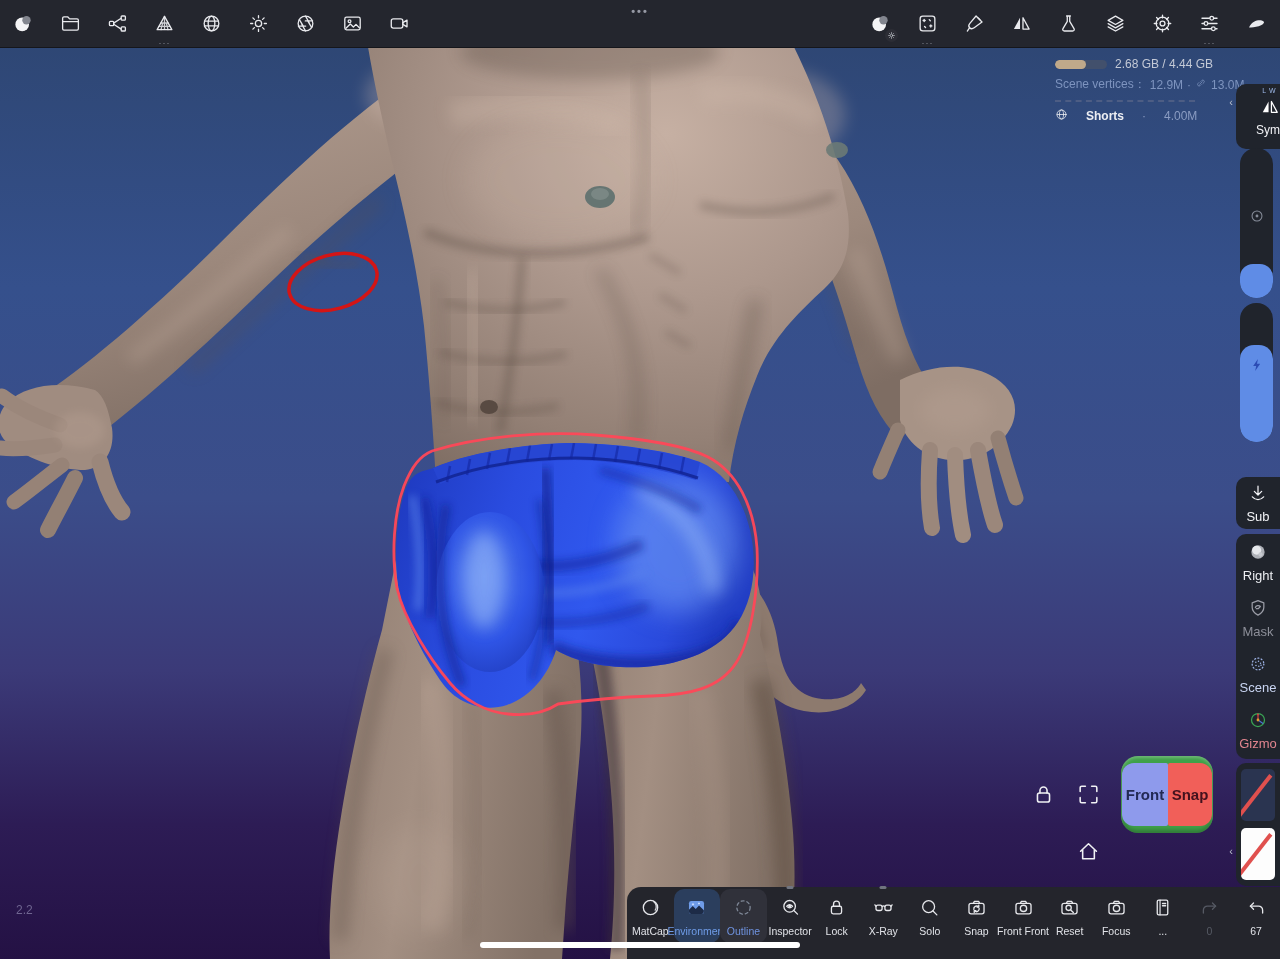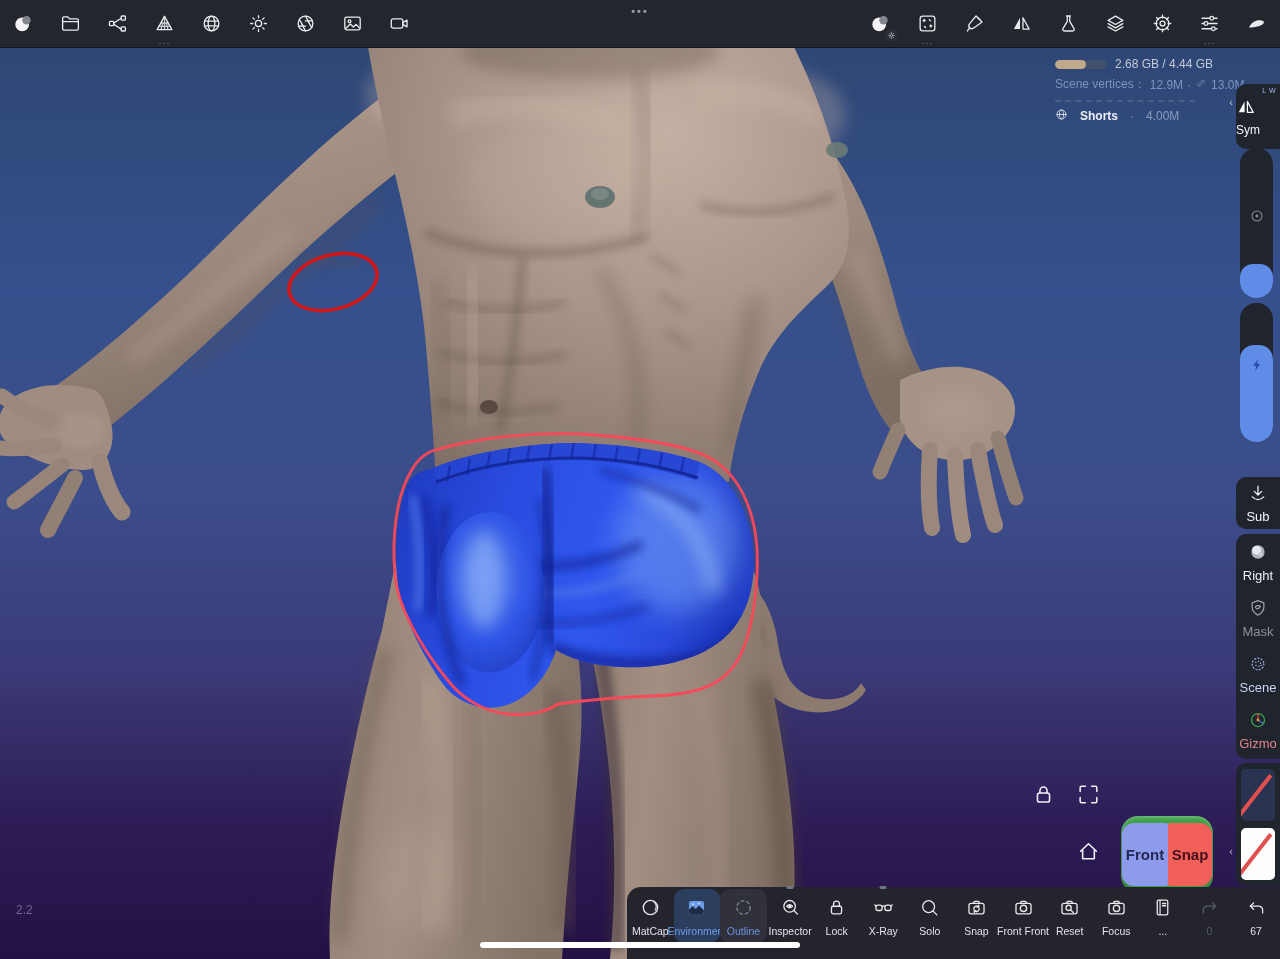--- a/index.html
+++ b/index.html
@@ -26,27 +26,27 @@
 
   
   #stats{position:absolute;top:57px;left:1055px;width:170px;z-index:10;
     font-size:12px;color:#c3c9d6;}
   #mem-row{display:flex;align-items:center;gap:8px;}
   #mem-bar{width:52px;height:9px;border-radius:5px;background:#42506c;overflow:hidden;flex:none;}
   #mem-fill{height:100%;background:#c0a98a;border-radius:5px;}
   #vert-row{margin-top:5px;color:#7e94bf;display:flex;align-items:center;gap:4px;white-space:nowrap;}
   #vert-row .ic{width:12px;height:12px;}
   #stats-sep{margin:7px 0 6px 0;border-top:2px dashed #4d5d84;width:140px;height:0;}
-  #sel-row{display:flex;align-items:center;gap:12px;color:#8a9cc2;white-space:nowrap;}
+  #sel-row{display:flex;align-items:center;gap:18px;color:#8a9cc2;white-space:nowrap;}
   #sel-row .ic{width:13px;height:13px;color:#e8eaef;}
   #sel-name{color:#eceef3;font-weight:bold;}
 
   
   .rail-box{position:absolute;right:0;width:44px;background:#20242c;border-radius:10px 0 0 10px;z-index:10;}
-  #sym-box{top:84px;height:65px;display:flex;flex-direction:column;align-items:flex-start;
+  #sym-box{top:84px;height:65px;display:flex;flex-direction:column;align-items:flex-end;
     justify-content:center;gap:2px;color:#fff;cursor:pointer;}
   #sym-box .ic{width:20px;height:20px;}
   #sym-label{font-size:12px;color:#f2f3f6;}
   #sym-badge{position:absolute;top:3px;right:4px;font-size:7px;color:#9db8e8;letter-spacing:.5px;}
   .rail-chevron{position:absolute;color:#b9bfcc;font-size:11px;z-index:11;right:47px;}
   .slider{position:absolute;right:7px;width:33px;background:#20242c;border-radius:16px;z-index:10;overflow:hidden;}
   #slider-radius{top:148px;height:150px;}
   #slider-radius .slider-icon{position:absolute;top:45%;left:50%;transform:translate(-50%,-50%);
     color:#868c99;width:17px;height:17px;}
   #slider-radius-handle{position:absolute;left:0;width:100%;height:34px;background:#5f8ce6;border-radius:13px;}
@@ -65,21 +65,21 @@
     justify-content:space-evenly;}
   .swatch{width:34px;height:52px;border-radius:5px;position:relative;overflow:hidden;cursor:pointer;}
   #swatch-texture{background:#2a3450;}
   #swatch-color{background:#fdfdfd;}
   .swatch .slash{position:absolute;left:-8px;bottom:-6px;width:64px;height:4px;background:#e0504e;
     transform:rotate(-52deg);transform-origin:left bottom;}
 
   
   .vp-icon{position:absolute;width:25px;height:25px;color:#f0f1f4;z-index:10;cursor:pointer;}
   .vp-icon svg{width:100%;height:100%;}
-  #nav-cube{position:absolute;left:1121px;top:816px;width:92px;height:77px;background:#3fa149;
+  #nav-cube{position:absolute;left:1121px;top:756px;width:92px;height:77px;background:#3fa149;
     border-radius:17px;display:flex;align-items:center;overflow:hidden;z-index:10;cursor:pointer;
     box-shadow:inset 0 2px 3px rgba(255,255,255,.25), inset 0 -3px 4px rgba(0,0,0,.25);}
   .cube-face{height:63px;display:flex;align-items:center;justify-content:center;
     font-weight:bold;font-size:15px;}
   #cube-front{width:46px;background:#8e9aec;color:#232a55;border-radius:12px 2px 2px 12px;margin-left:1px;}
   #cube-right{width:44px;background:#f15f59;color:#44121e;border-radius:2px 12px 12px 2px;margin-right:1px;}
 
   
   #bottom-toolbar{position:absolute;left:627px;top:887px;width:653px;height:72px;background:#24252c;
     border-radius:14px 0 0 0;z-index:20;display:flex;align-items:flex-start;}

